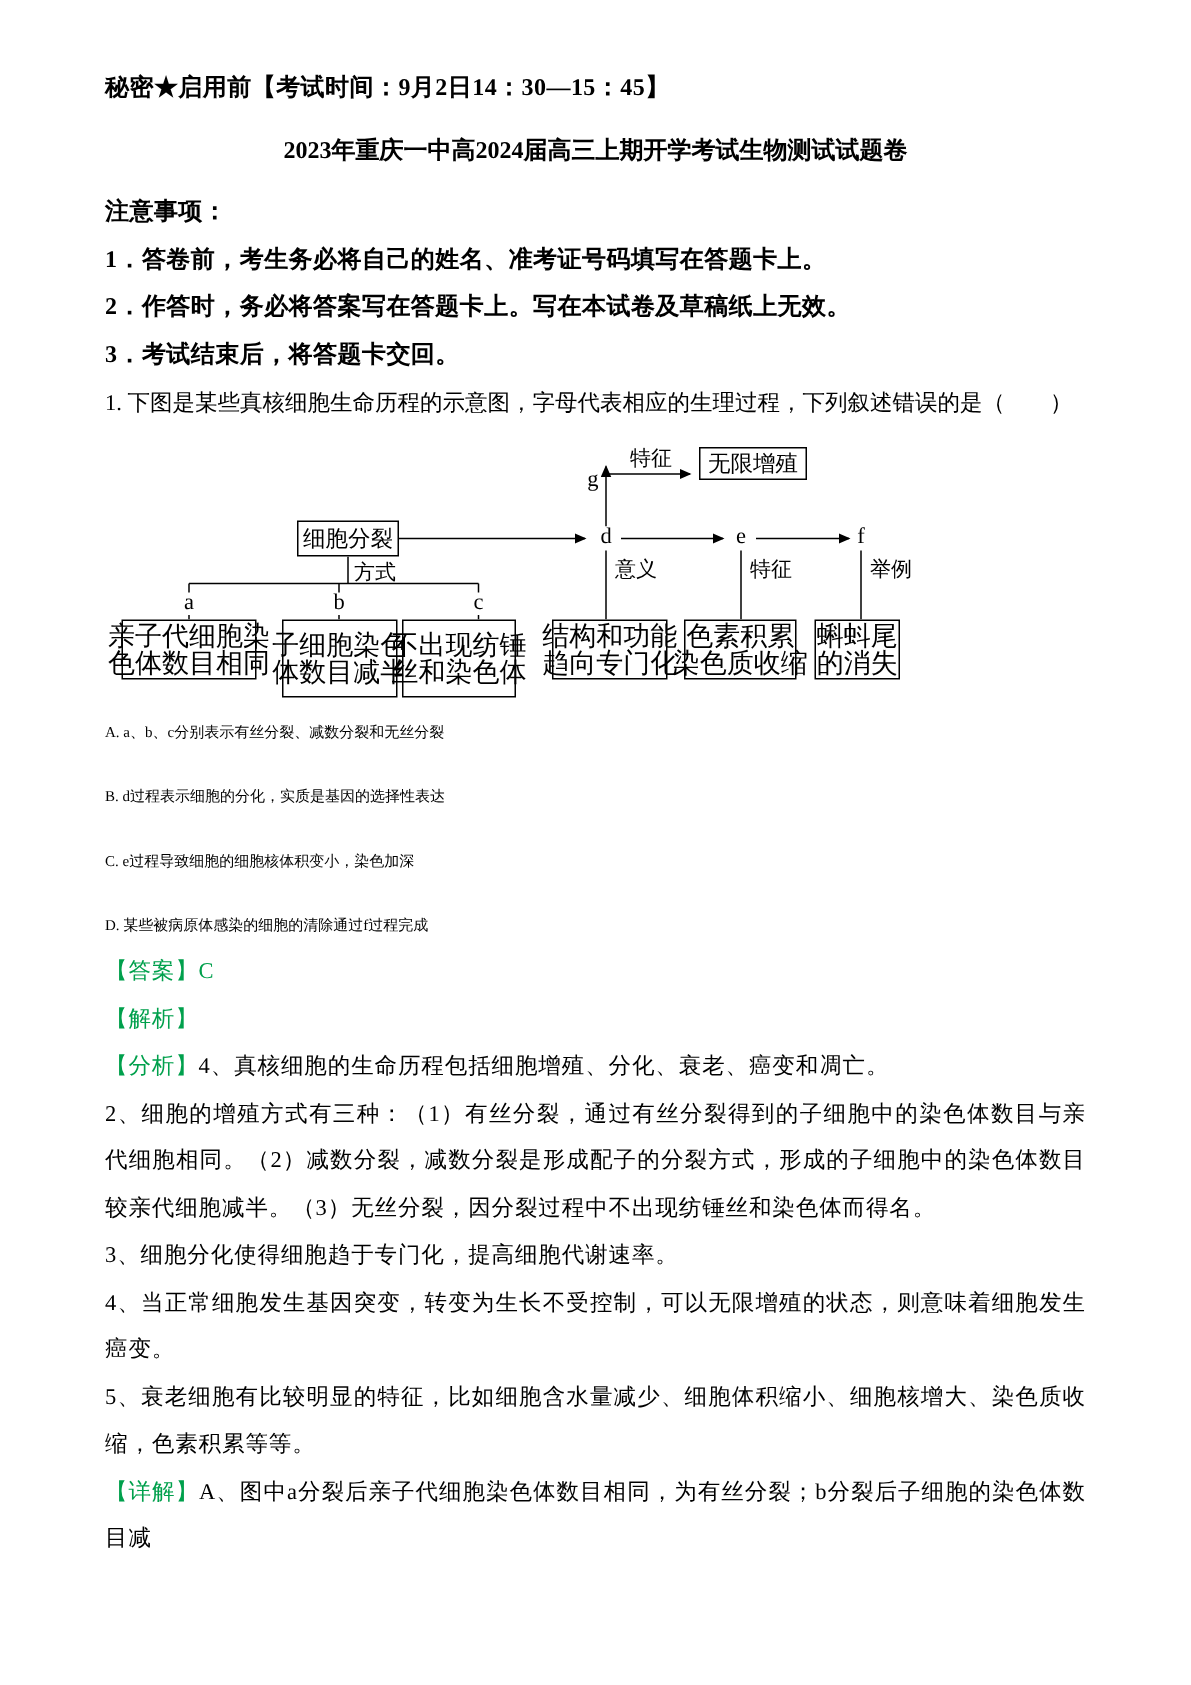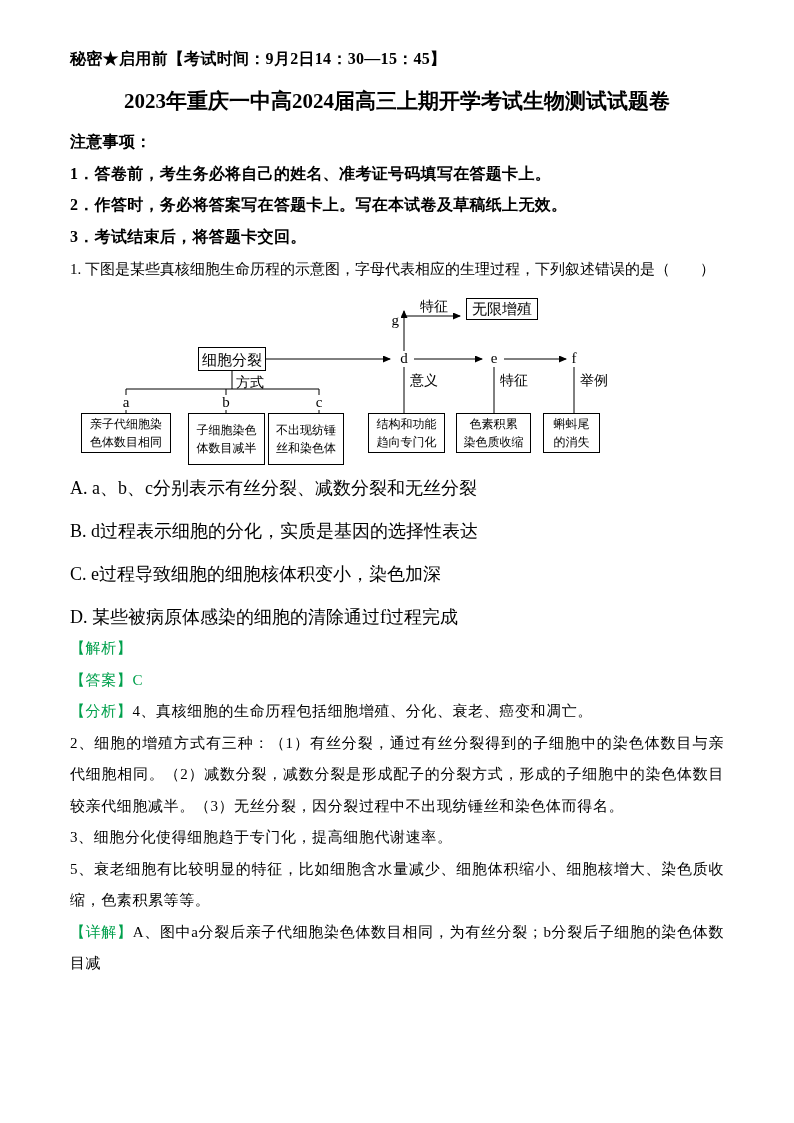--- a/index.html
+++ b/index.html
@@ -4,35 +4,35 @@
 <style>
   * { box-sizing: border-box; }
   html, body { margin:0; padding:0; background:#ffffff; }
   body {
     width:794px; min-height:1123px;
     font-family:"Liberation Serif","DejaVu Serif",serif;
     color:#000;
   }
   .page { width:794px; min-height:1123px; padding:46px 70px 30px 70px; background:#fff; }
   .hdr   { font-size:16px; font-weight:bold; line-height:26px; letter-spacing:.3px; }
-  .title { font-size:21px; font-weight:bold; text-align:center; margin:14px 0 10px 0; line-height:30px; }
+  .title { font-size:16px; font-weight:bold; text-align:center; margin:14px 0 10px 0; line-height:30px; }
   .bline { font-size:16px; font-weight:bold; line-height:31.5px; text-align:justify; margin:0; letter-spacing:.3px; }
   .qline { font-size:15px; line-height:31px; margin:2px 0 0 0; }
-  .opt   { font-size:18px; line-height:31px;margin-top:12px; }
+  .opt   { font-size:10px; line-height:31px;margin-top:12px; }
   .para  { font-size:15px; line-height:31.5px; text-align:justify; letter-spacing:.6px; margin:0; }
   .green { color:#00a04c; }
 
   
   .diagram { position:relative; width:545px; height:168px; margin:8px 0 10px 0; }
   .dlines  { position:absolute; left:0; top:0; }
   .dlines line { stroke:#000; stroke-width:1; }
   .dbox { position:absolute; border:1px solid #000; background:#fff;
           display:flex; align-items:center; justify-content:center; text-align:center; }
-  .sb { font-size:15px;align-items:flex-end; }
-  .bb { font-size:12px; line-height:18px; }
+  .sb { font-size:15px; }
+  .bb { font-size:18px; line-height:18px; }
   .bl { display:block; white-space:nowrap; }
   .dletter { position:absolute; font-size:15px; line-height:15px; background:#fff; padding:0 1px;
              transform:translateX(-50%); }
   .gletter { transform:translateX(-100%); }
   .dlabel  { position:absolute; font-size:14px; line-height:15px; white-space:nowrap; }
 </style>
 </head>
 <body>
 
 <div class="page">
@@ -136,28 +136,29 @@
       </div>
     </div>
   </div>
 
   <div class="opt">A. a、b、c分别表示有丝分裂、减数分裂和无丝分裂</div>
   <div class="opt">B. d过程表示细胞的分化，实质是基因的选择性表达</div>
   <div class="opt">C. e过程导致细胞的细胞核体积变小，染色加深</div>
   <div class="opt">D. 某些被病原体感染的细胞的清除通过f过程完成</div>
 
   <div class="para">
-    <span class="green">【解析】</span>
+    <span class="green">【答案】C</span>
   </div>
   <div class="para">
-    <span class="green">【答案】C</span>
+    <span class="green">【解析】</span>
   </div>
   <div class="para">
     <span class="green">【分析】</span><span>4、真核细胞的生命历程包括细胞增殖、分化、衰老、癌变和凋亡。</span>
   </div>
   <div class="para">2、细胞的增殖方式有三种：（1）有丝分裂，通过有丝分裂得到的子细胞中的染色体数目与亲代细胞相同。（2）减数分裂，减数分裂是形成配子的分裂方式，形成的子细胞中的染色体数目较亲代细胞减半。（3）无丝分裂，因分裂过程中不出现纺锤丝和染色体而得名。</div>
   <div class="para">3、细胞分化使得细胞趋于专门化，提高细胞代谢速率。</div>
+  <div class="para">4、当正常细胞发生基因突变，转变为生长不受控制，可以无限增殖的状态，则意味着细胞发生癌变。</div>
   <div class="para">5、衰老细胞有比较明显的特征，比如细胞含水量减少、细胞体积缩小、细胞核增大、染色质收缩，色素积累等等。</div>
   <div class="para">
     <span class="green">【详解】</span><span>A、图中a分裂后亲子代细胞染色体数目相同，为有丝分裂；b分裂后子细胞的染色体数目减</span>
   </div>
 
 </div>
 
 </body></html>

